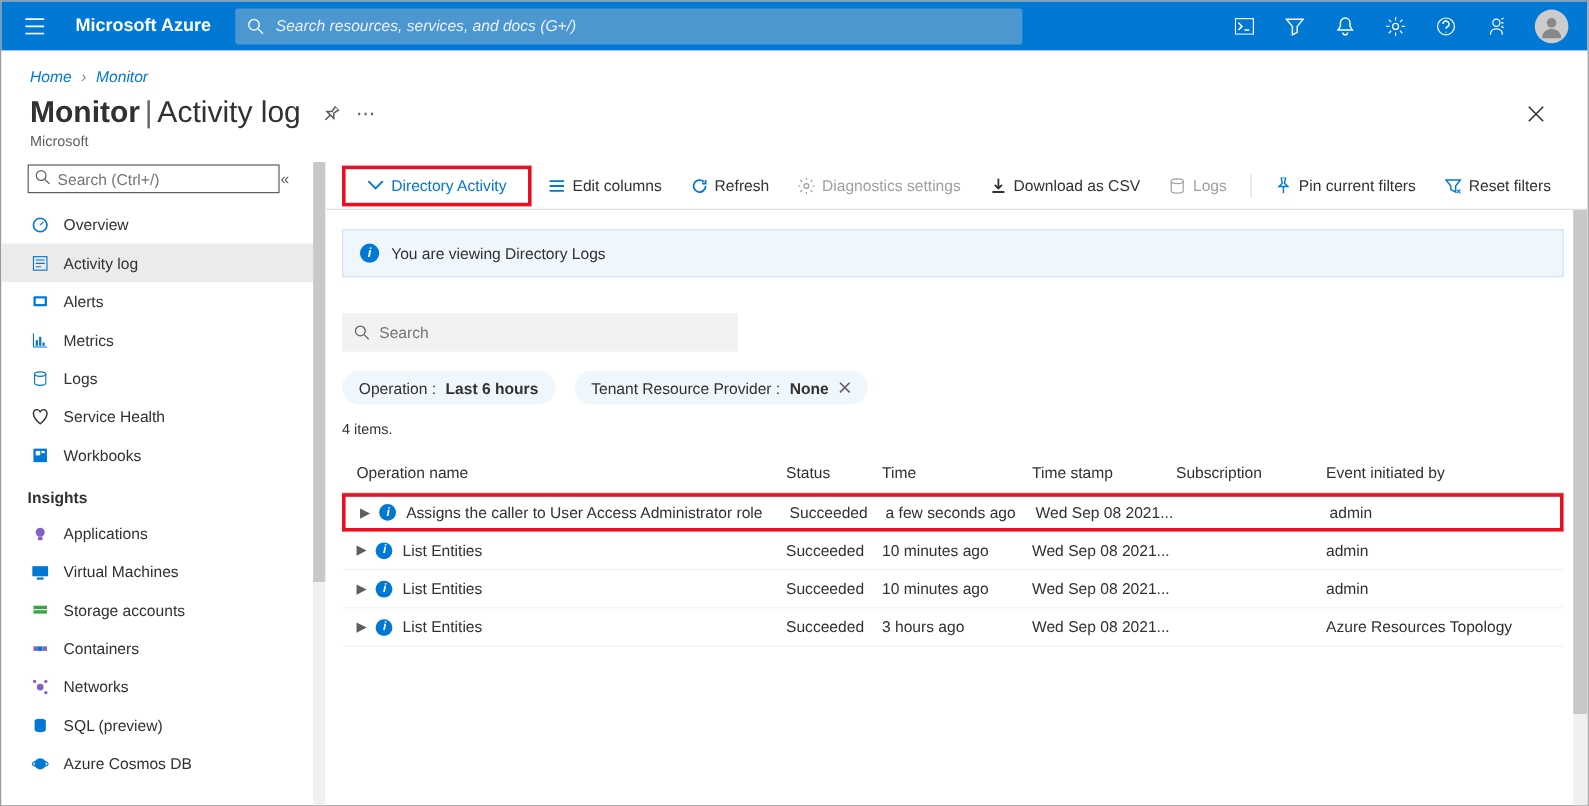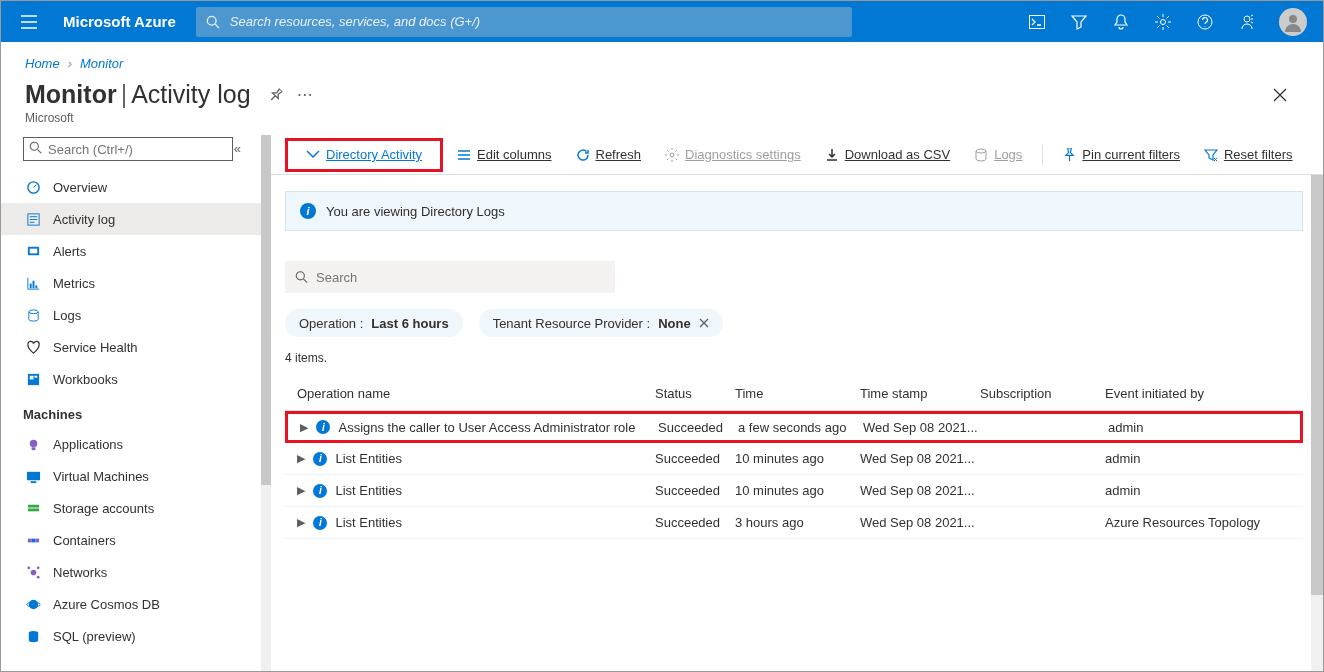--- a/index.html
+++ b/index.html
@@ -45,21 +45,21 @@
 .side-item { height: 32px; display: flex; align-items: center; padding: 0 0 0 24px; font-size: 13px; color: #323130; cursor: pointer; gap: 12px; }
 .side-item.active { background: #edebe9; }
 .side-head { padding: 12px 0 6px 22px; font-size: 13px; font-weight: 600; color: #323130; }
 .ico { width: 16px; height: 16px; display: flex; align-items: center; justify-content: center; }
 .side-scroll { width: 10px; background: #f0f0f0; }
 .side-thumb { width: 10px; height: 350px; background: #c8c8c8; margin: 0 auto; }
 
 
 .main-col { flex: 1; display: flex; flex-direction: column; position: relative; }
 .toolbar { height: 40px; display: flex; align-items: center; padding: 0 16px 0 14px; gap: 4px; border-bottom: 1px solid #e1dfdd; }
-.tool { display: flex; align-items: center; gap: 6px; padding: 0 10px; height: 32px; font-size: 13px; color: #323130; cursor: pointer; text-decoration: underline; }
+.tool { display: flex; align-items: center; gap: 6px; padding: 0 10px; height: 32px; font-size: 13px; color: #323130; cursor: pointer; }
 .tool.blue { color: #0078d4; }
 .tool.grey { color: #a19f9d; }
 .tool-sep { width: 1px; height: 20px; background: #e1dfdd; margin: 0 6px; }
 .hl-red { border: 3px solid #e81123; padding: 0 8px; height: 34px; display: flex; align-items: center; }
 
 .banner { margin: 16px 20px 0 14px; background: #eff6fc; border: 1px solid #cfe4f7; height: 40px; display: flex; align-items: center; padding: 0 14px; gap: 10px; font-size: 13px; color: #323130; }
 .info-circle { width: 16px; height: 16px; border-radius: 50%; background: #0078d4; color: #fff; font-size: 11px; font-weight: 700; display: flex; align-items: center; justify-content: center; font-style: italic; }
 
 .content-pad { padding: 30px 20px 0 14px; }
 .filter-search { width: 330px; height: 32px; background: #f3f2f1; display: flex; align-items: center; padding: 0 10px; gap: 8px; }
@@ -250,21 +250,21 @@
           <span class="ico">
             <svg width="15" height="15" viewBox="0 0 16 16">
               <rect x="2" y="2" width="12" height="12" fill="#0078d4"></rect>
               <rect x="4" y="4" width="4" height="4" fill="#fff"></rect>
               <rect x="9" y="4" width="3" height="2" fill="#fff"></rect>
             </svg>
           </span>
           <span>Workbooks</span>
         </div>
 
-      <div class="side-head">Machines</div>
+      <div class="side-head">Insights</div>
       <div class="side-item">
           <span class="ico">
             <svg width="15" height="15" viewBox="0 0 16 16">
               <circle cx="8" cy="7" r="4" fill="#8661c5"></circle>
               <rect x="6" y="11" width="4" height="3" fill="#8661c5"></rect>
             </svg>
           </span>
           <span>Applications</span>
         </div>
       <div class="side-item">
@@ -302,34 +302,34 @@
               <circle cx="3" cy="3" r="1.5" fill="#8661c5"></circle>
               <circle cx="13" cy="3" r="1.5" fill="#8661c5"></circle>
               <circle cx="13" cy="13" r="1.5" fill="#8661c5"></circle>
             </svg>
           </span>
           <span>Networks</span>
         </div>
       <div class="side-item">
           <span class="ico">
             <svg width="15" height="15" viewBox="0 0 16 16">
+              <ellipse cx="8" cy="4" rx="5" ry="2" fill="#0078d4"></ellipse>
+              <path d="M3 4v8a5 2 0 0 0 10 0V4" fill="#0078d4"></path>
+            </svg>
+          </span>
+          <span>SQL (preview)</span>
+        </div>
+      <div class="side-item">
+          <span class="ico">
+            <svg width="15" height="15" viewBox="0 0 16 16">
               <circle cx="8" cy="8" r="5" fill="#0078d4"></circle>
               <ellipse cx="8" cy="8" rx="7" ry="2.5" fill="none" stroke="#0078d4"></ellipse>
             </svg>
           </span>
           <span>Azure Cosmos DB</span>
-        </div>
-      <div class="side-item">
-          <span class="ico">
-            <svg width="15" height="15" viewBox="0 0 16 16">
-              <ellipse cx="8" cy="4" rx="5" ry="2" fill="#0078d4"></ellipse>
-              <path d="M3 4v8a5 2 0 0 0 10 0V4" fill="#0078d4"></path>
-            </svg>
-          </span>
-          <span>SQL (preview)</span>
         </div>
     </div>
   </div>
   <div class="side-scroll">
       <div class="side-thumb"></div>
     </div>
 
   <div class="main-col">
 
     <div class="toolbar">

